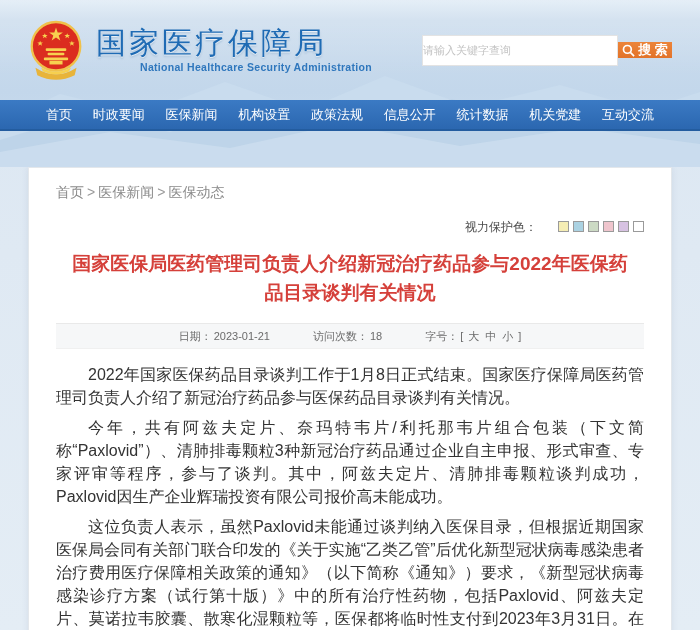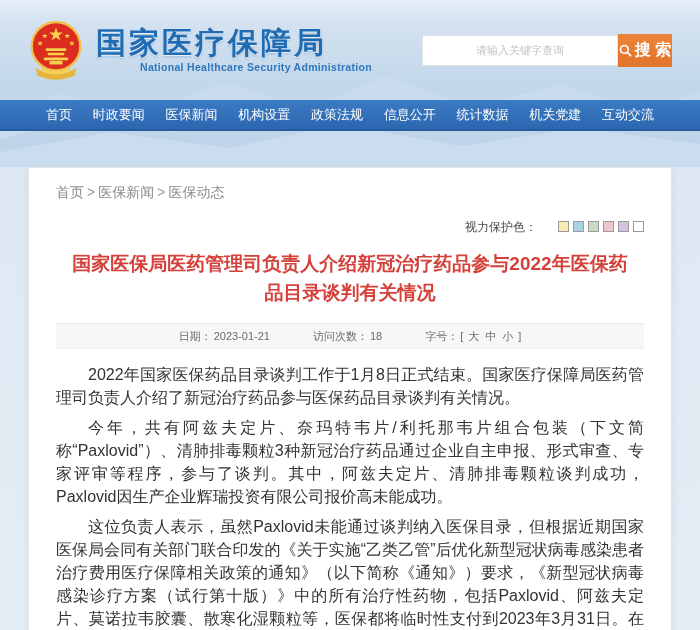--- a/index.html
+++ b/index.html
@@ -16,30 +16,30 @@
   
   .hero{position:relative;height:167px;
     background:linear-gradient(180deg,#dce9f4 0%,#cbdced 12%,#c3d7eb 55%,#cedfef 100%);
     overflow:hidden;}
   .mountains{position:absolute;left:0;bottom:0;width:100%;height:115px;display:block;}
   .haze{position:absolute;left:0;top:0;right:0;bottom:0;
     background:linear-gradient(180deg,rgba(255,255,255,.25),rgba(255,255,255,0) 45%);}
   .header-row{position:absolute;top:0;left:0;right:0;height:100px;display:flex;align-items:center;padding:0 28px;}
   .logo-wrap{display:flex;align-items:center;gap:12px;cursor:pointer;}
   .emblem{width:56px;height:62px;flex:0 0 auto;}
-  .site-name{font-size:30px;font-weight:bold;color:#1f6bb4;letter-spacing:3px;
+  .site-name{font-size:30px;font-weight:normal;color:#1f6bb4;letter-spacing:3px;
     text-shadow:0 1px 1px rgba(255,255,255,.8),0 2px 2px rgba(31,90,150,.25);line-height:1.05;}
   .site-name-en{font-size:10.5px;font-weight:bold;color:#2f77bd;letter-spacing:.3px;margin-top:3px;padding-left:44px;}
   .search-wrap{margin-left:auto;display:flex;align-items:center;}
   .search-input{width:196px;height:31px;border:1px solid #e3e3e3;background:#fff;
-    padding:0 10px;font-size:11px;color:#555;outline:none;text-align:center;}
+    padding:0 0;font-size:11px;color:#555;outline:none;}
   .search-input::placeholder{color:#c3c3c3;}
-  .search-btn{height:33px;width:54px;border:none;cursor:pointer;
+  .search-btn{height:16px;width:54px;border:none;cursor:pointer;
     background:linear-gradient(180deg,#ec8439,var(--search-orange));
-    color:#fff;font-size:16px;font-weight:bold;display:flex;align-items:center;justify-content:center;gap:3px;}
+    color:#fff;font-size:13px;font-weight:bold;display:flex;align-items:center;justify-content:center;gap:3px;}
   .mag{width:13px;height:13px;flex:0 0 auto;}
   
   .nav{position:absolute;top:100px;left:0;right:0;height:31px;
     background:linear-gradient(180deg,#3b7ac4,var(--nav-blue));
     border-bottom:2px solid #235c9f;
     display:flex;align-items:center;justify-content:space-between;padding:0 46px;}
   .nav-item{color:#fff;font-size:13px;cursor:pointer;white-space:nowrap;}
   
   .card{width:644px;margin:0 auto;background:#fff;border:1px solid #e3e7eb;
     box-shadow:0 0 6px rgba(90,110,140,.12);

